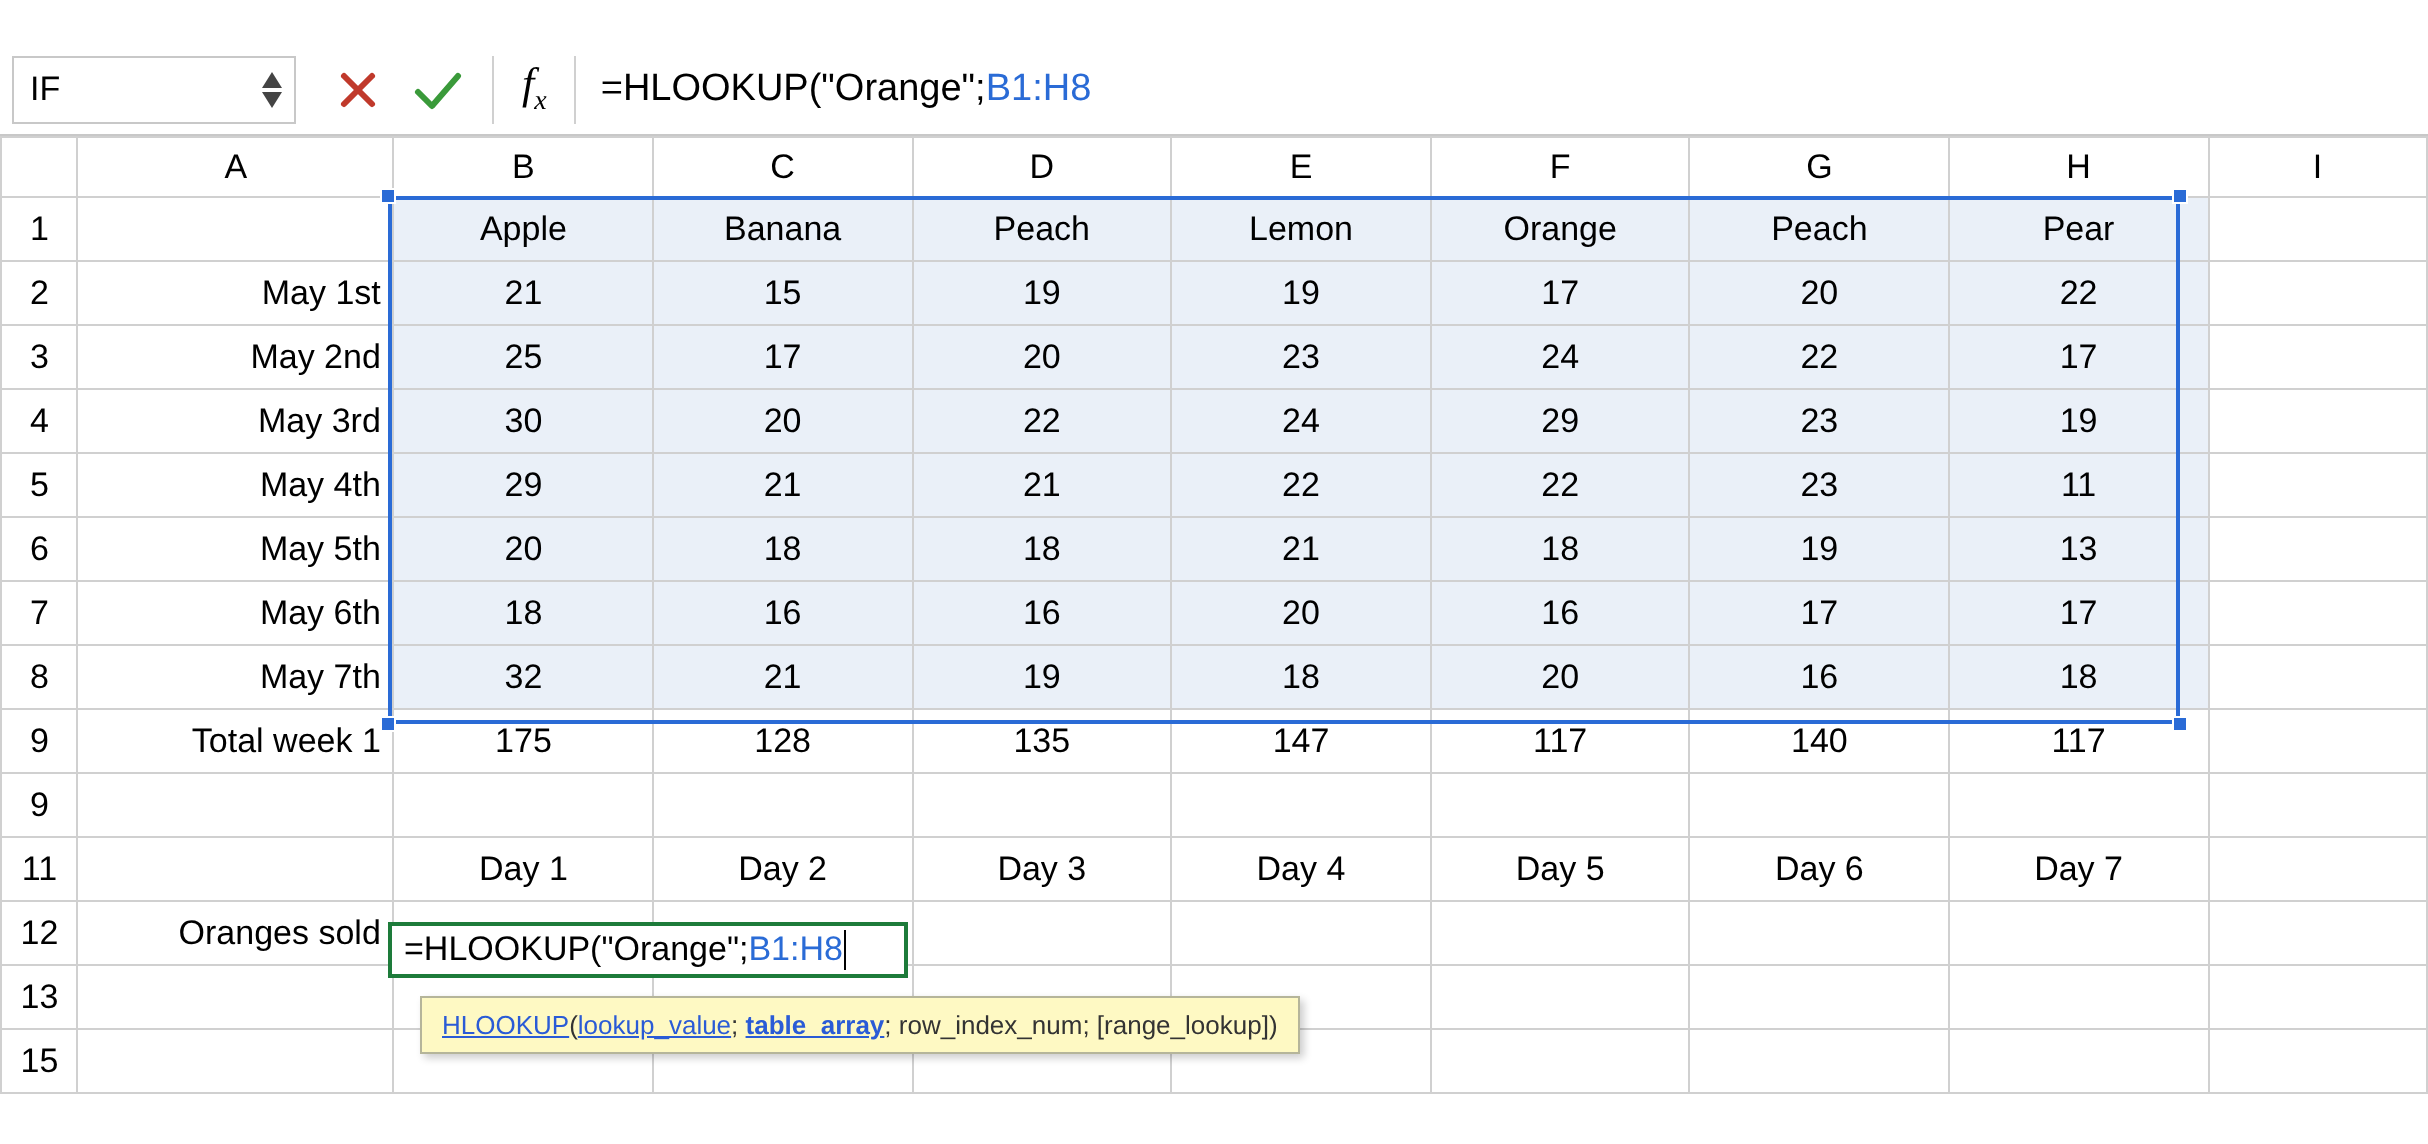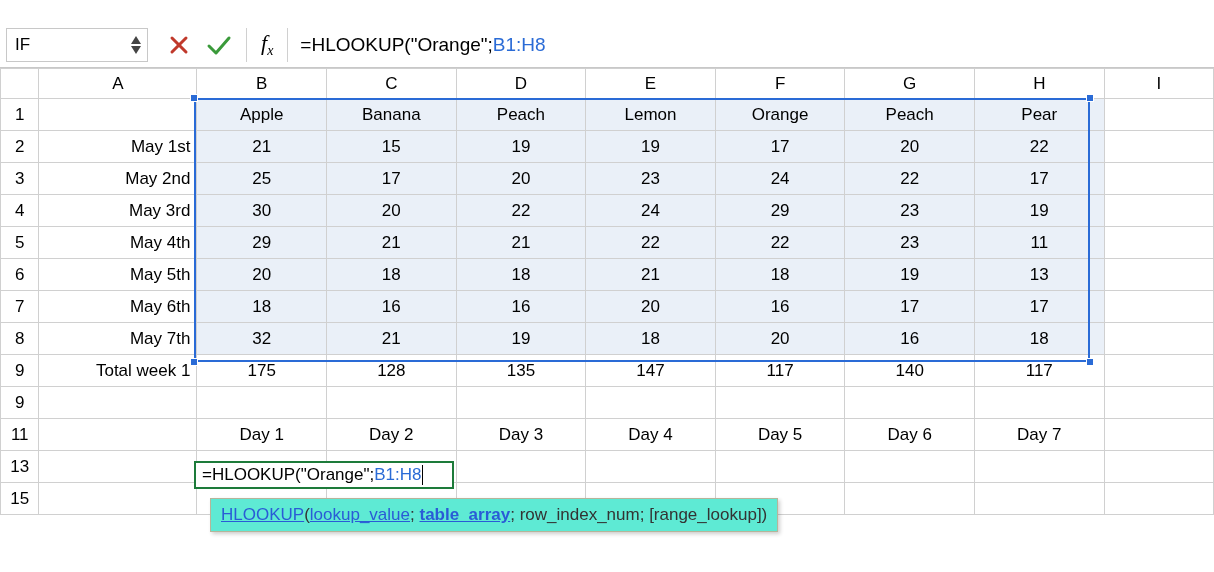--- a/index.html
+++ b/index.html
@@ -137,25 +137,25 @@
     display:inline-block;
     width:1px; height:20px;
     background:#000;
     vertical-align:middle;
     margin-left:1px;
   }
 
   
   .func-tip {
     position:absolute;
-    background:#5eead4;
+    background:#fef9c3;
     border:1px solid #b5b59a;
     box-shadow:2px 2px 4px rgba(0,0,0,.2);
     padding:6px 10px;
-    font-size:17px;
+    font-size:13px;
     color:#333;
     z-index:6;
     white-space:nowrap;
   }
   .func-tip a { color:#2a5bd6; text-decoration:underline; cursor:pointer; }
   .func-tip .curr { font-weight:700; }
 
 </style>
 </head>
 <body>
@@ -355,20 +355,32 @@
       <td class="bold center">Day 1</td>
       <td class="bold center">Day 2</td>
       <td class="bold center">Day 3</td>
       <td class="bold center">Day 4</td>
       <td class="bold center">Day 5</td>
       <td class="bold center">Day 6</td>
       <td class="bold center">Day 7</td>
       <td></td>
     </tr>
 
+    <tr>
+      <th class="rowhdr">12</th>
+      <td class="bold left">Oranges sold</td>
+      <td></td>
+      <td></td>
+      <td></td>
+      <td></td>
+      <td></td>
+      <td></td>
+      <td></td>
+      <td></td>
+    </tr>
 
     <tr>
       <th class="rowhdr">13</th>
       <td></td>
           <td></td>
           <td></td>
           <td></td>
           <td></td>
           <td></td>
           <td></td>

